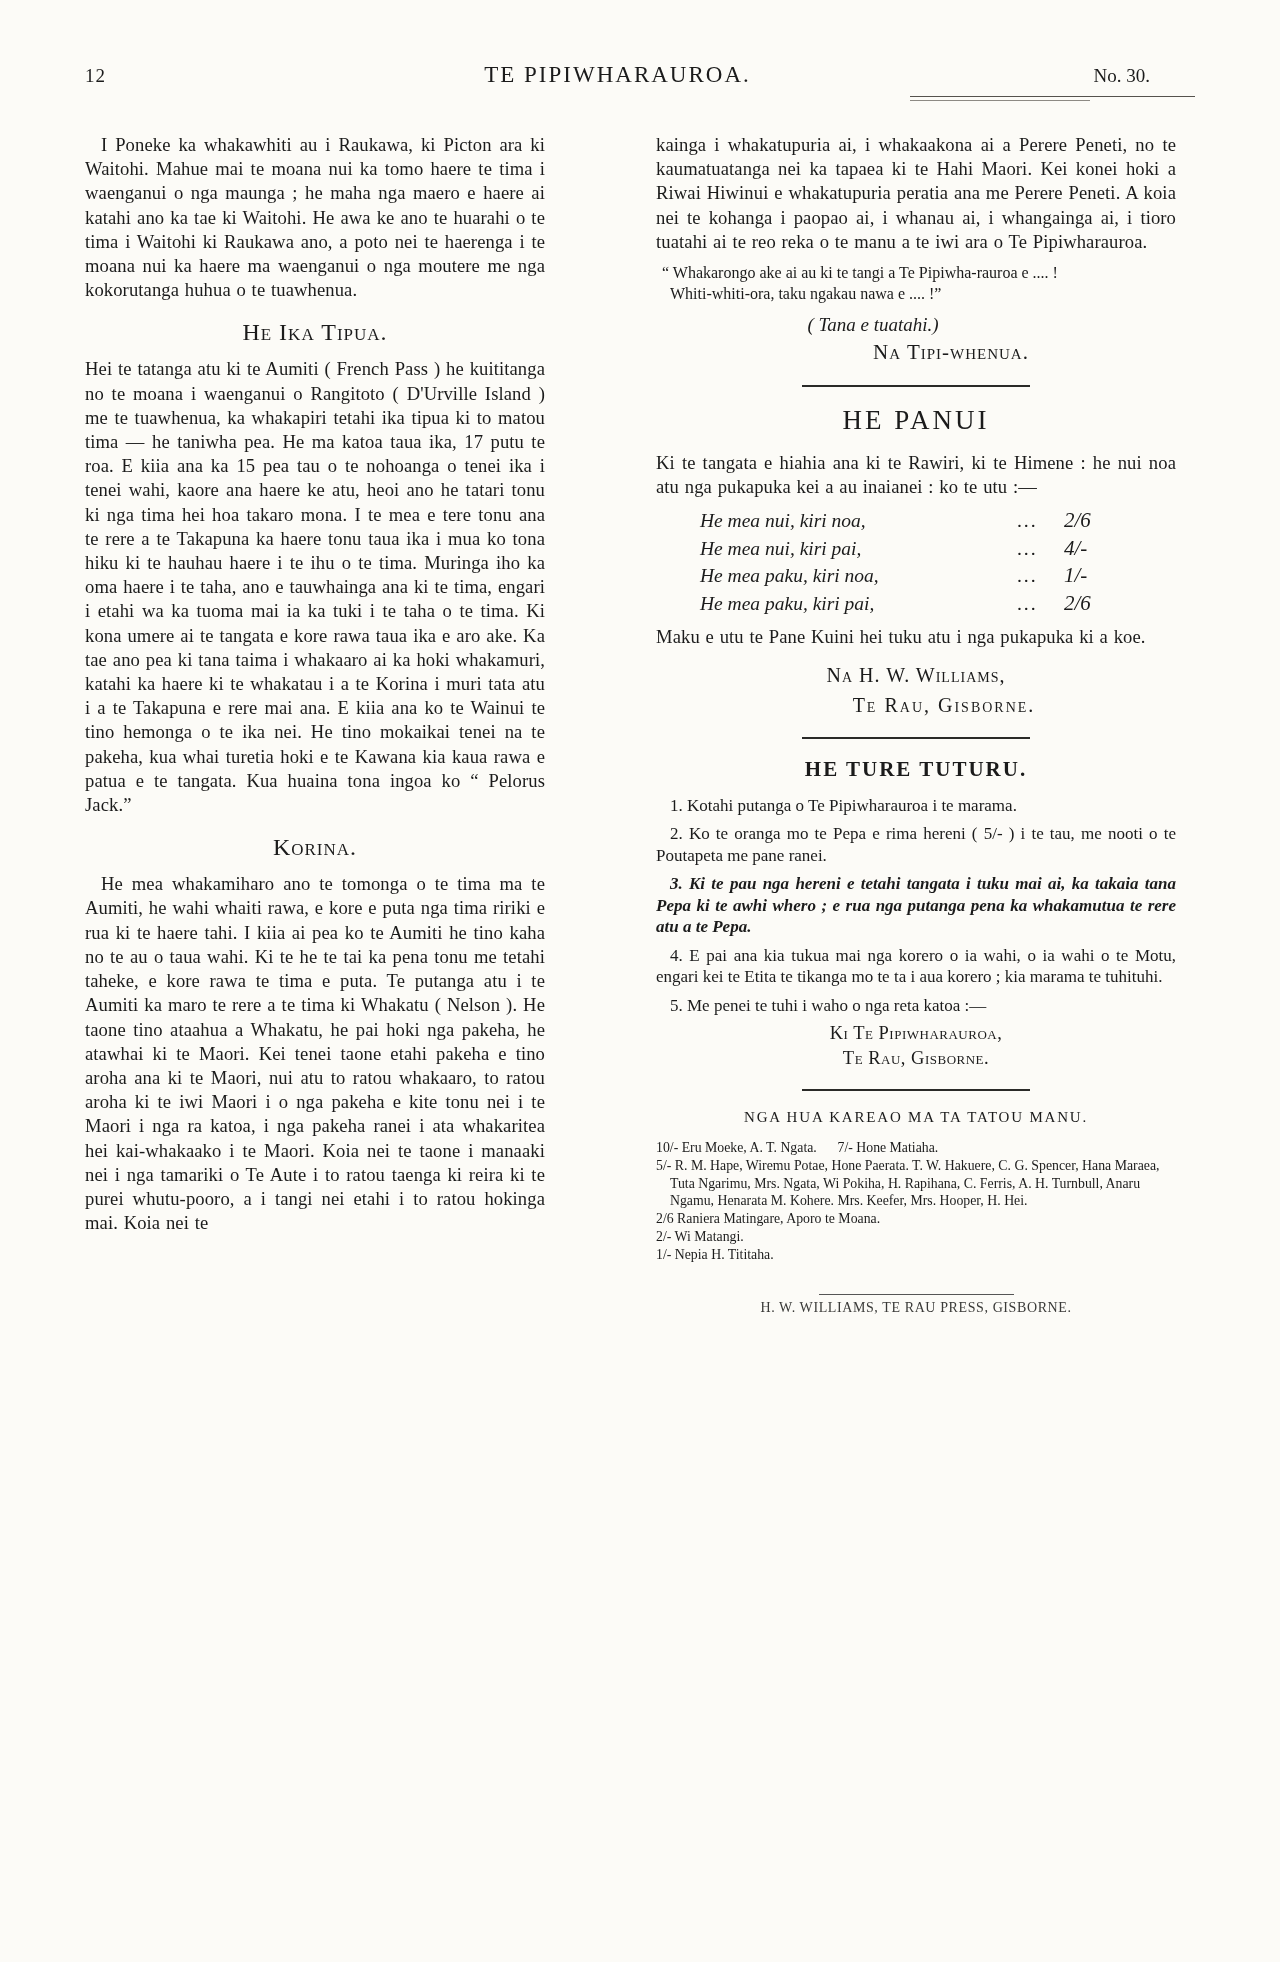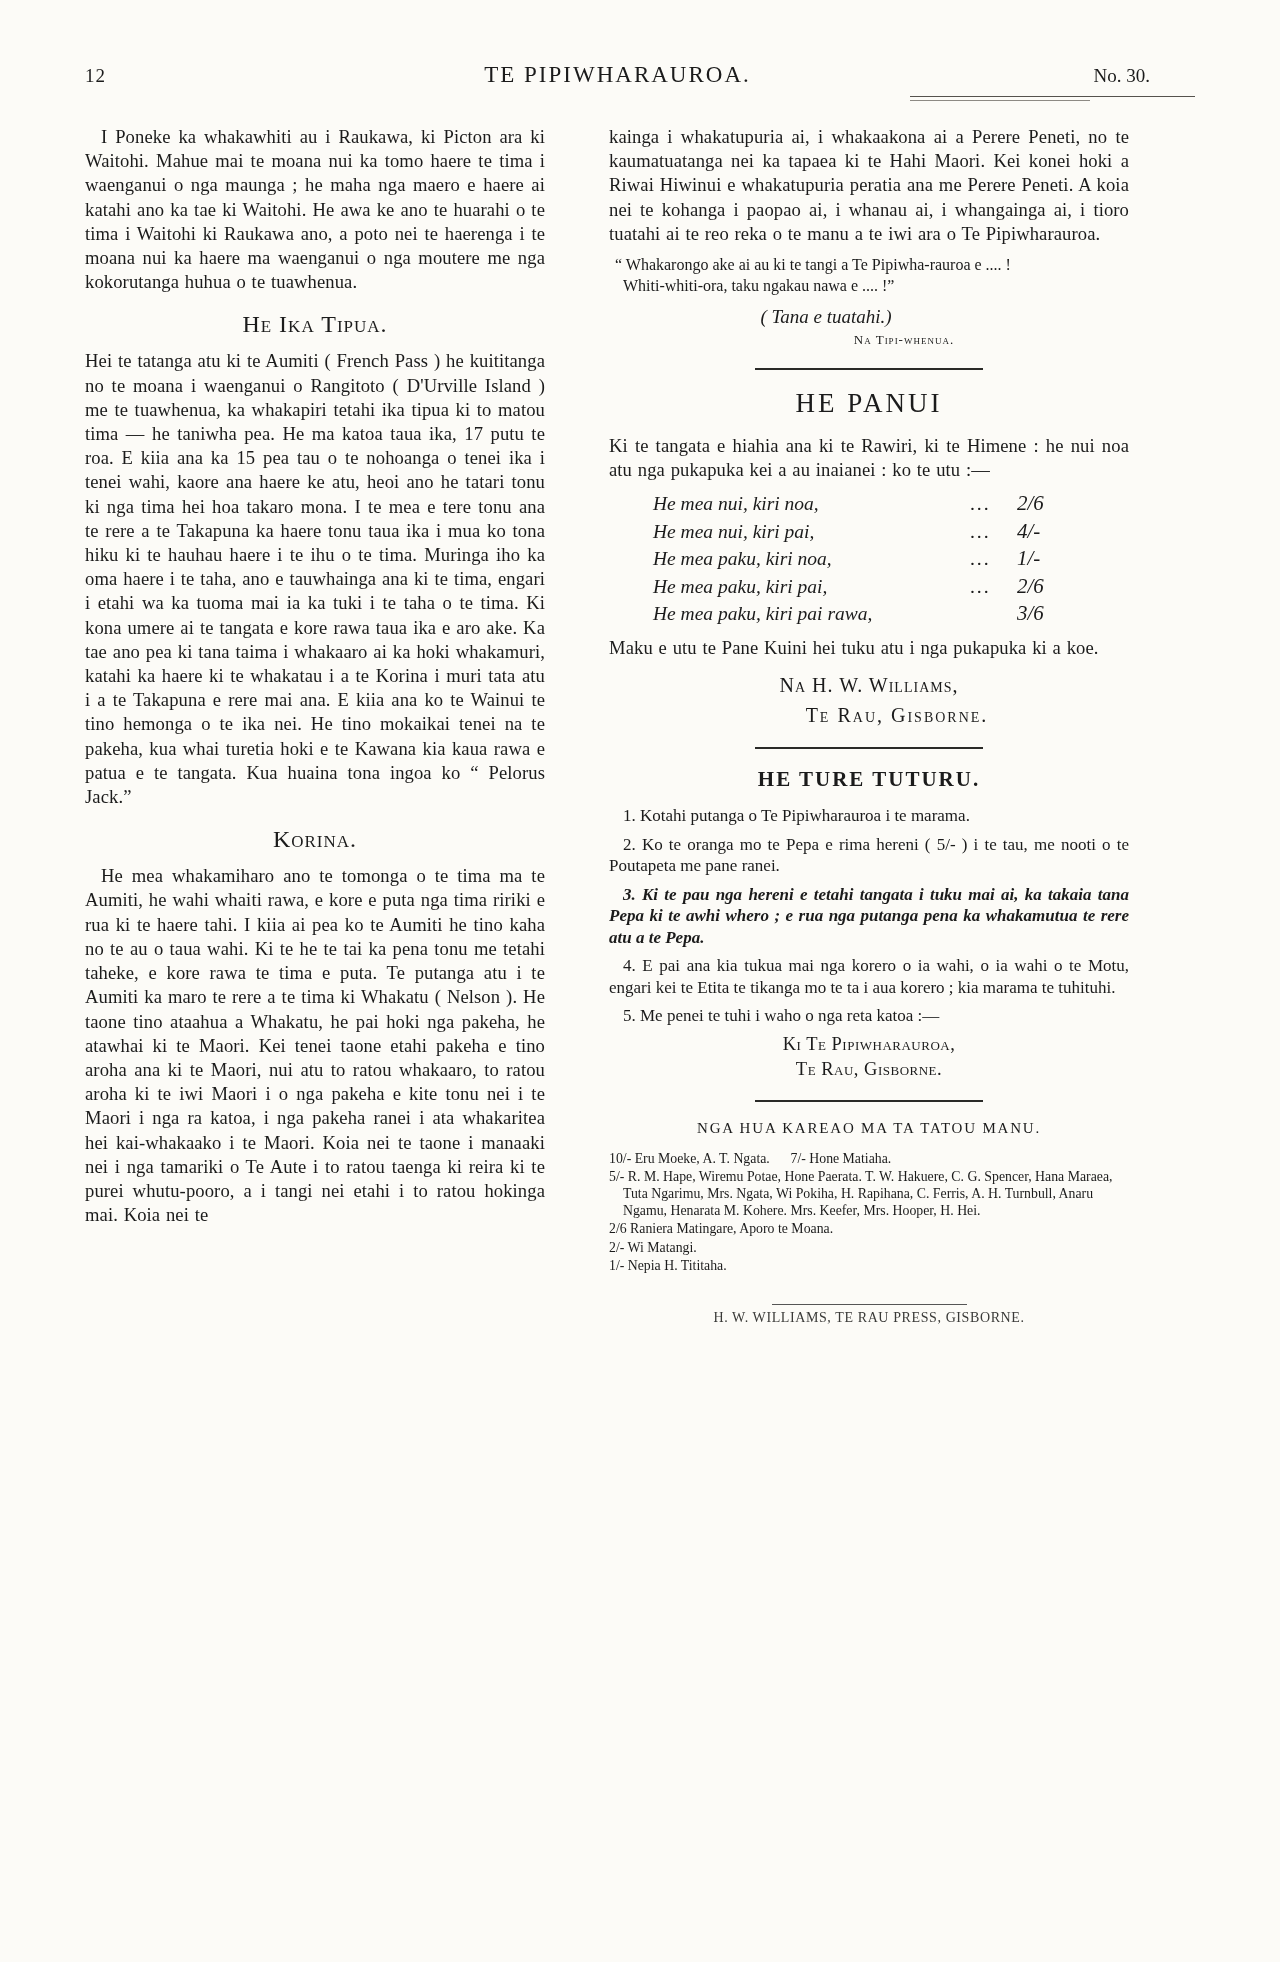--- a/index.html
+++ b/index.html
@@ -15,39 +15,39 @@
     display:grid; grid-template-columns:1fr auto 1fr; align-items:baseline;
     width:1065px;
     gap:20px;
   }
   .pagenum { justify-self:start; font-size:19px; letter-spacing:1px; }
   .paper-title { font-size:23px; letter-spacing:2px; }
   .issue { justify-self:end; font-size:19px; }
   .header-rule { width:285px; height:1px; background:#5a5а57; background:#55524d; margin:8px 0 0 auto; }
   .header-rule2 { width:180px; height:1px; background:#8d8a84; margin:3px 105px 0 auto; }
   
-  .columns { display:flex; gap:64px; margin-top:24px; }
+  .columns { display:flex; gap:111px; margin-top:32px; }
   .col-left  { width:460px; }
   .col-right { width:520px; }
   p { margin:0; }
   .body {
     font-size:18.6px; line-height:24.2px; text-align:justify;
     letter-spacing:0.1px; word-spacing:1px;
   }
   .indent { text-indent:16px; }
   .subhead {
     text-align:center; font-variant:small-caps; font-weight:normal;
     font-size:24px; letter-spacing:1px; margin:17px 0 11px;
   }
   
   .quote { font-size:16px; line-height:20.5px; margin:9px 0 2px; max-width:430px; }
   .quote-l1 { padding-left:46px; text-indent:-40px; }
   .quote-l2 { padding-left:14px; }
   .closing-italic { font-style:italic; font-size:19px; text-align:center; margin:10px 86px 4px 0; }
-  .closing-name { font-variant:small-caps; font-size:13px; letter-spacing:1px; text-align:center; padding-left:70px; margin-bottom:16px; }
+  .closing-name { font-variant:small-caps; font-size:21px; letter-spacing:1px; text-align:center; padding-left:70px; margin-bottom:16px; }
   .rule { width:228px; height:2px; background:#2a2a28; margin:20px auto 18px; }
   .panui-head { text-align:center; font-weight:normal; font-size:27px; letter-spacing:3px; margin:4px 0 15px; }
   .price-list { margin:8px 0 8px 44px; width:408px; font-style:italic; font-size:19.5px; line-height:27.5px; }
   .price-row { display:flex; align-items:flex-end; }
   .price-dots { margin-left:auto; letter-spacing:2px; padding-right:26px; }
   .price-val { width:44px; font-size:21px; }
   .sig1 { text-align:center; font-variant:small-caps; font-size:20px; letter-spacing:1px; margin-top:14px; }
   .sig2 { text-align:center; font-variant:small-caps; font-size:20px; letter-spacing:2px; margin:7px 0 12px; padding-left:56px; }
   .note { font-style:italic; font-size:19px; line-height:25px; text-align:justify; margin:10px 0 14px; }
   .hand { font-style:normal; font-size:24px; margin-right:10px; vertical-align:-2px; }
@@ -120,25 +120,20 @@
           <div class="price-row">
             <span>He mea paku, kiri noa,</span>
             <span class="price-dots">...</span>
             <span class="price-val">1/-</span>
           </div>
           <div class="price-row">
             <span>He mea paku, kiri pai,</span>
             <span class="price-dots">...</span>
             <span class="price-val">2/6</span>
           </div>
-          <div class="price-row">
-            <span>He mea paku, kiri pai rawa,</span>
-            <span class="price-dots"></span>
-            <span class="price-val">3/6</span>
-          </div>
         </div>
 
         <p class="body">Maku e utu te Pane Kuini hei tuku atu i nga pukapuka ki a koe.</p>
         <div class="sig1">Na H. W. Williams,</div>
         <div class="sig2">Te Rau, Gisborne.</div>
 
 
         <div class="rule"></div>
 
         <h2 class="ture-head">HE TURE TUTURU.</h2>

